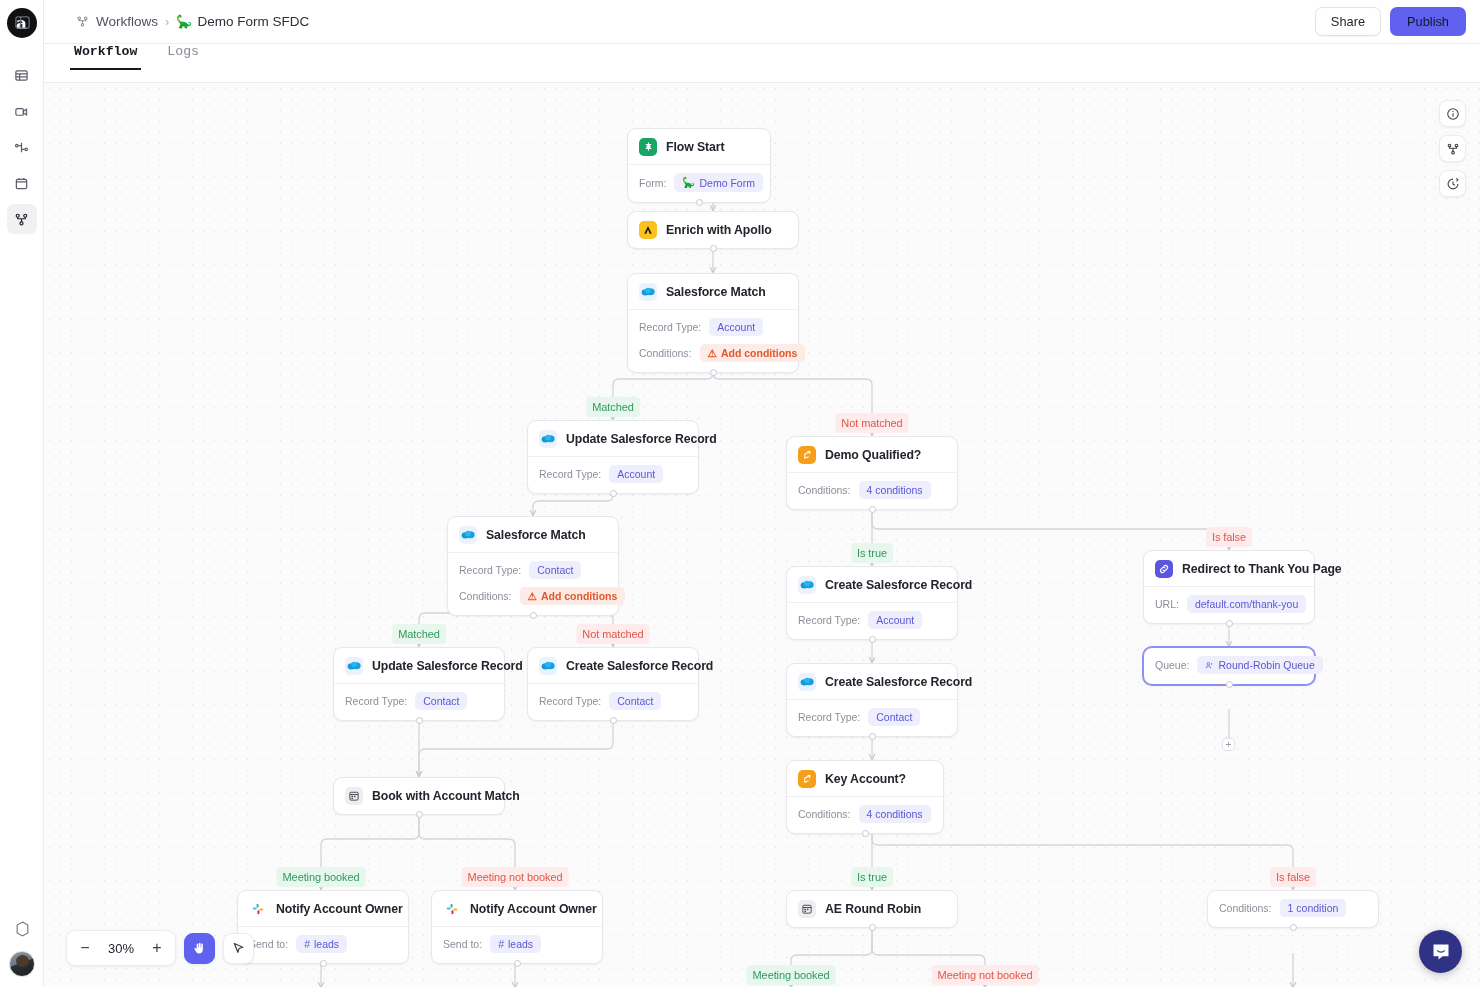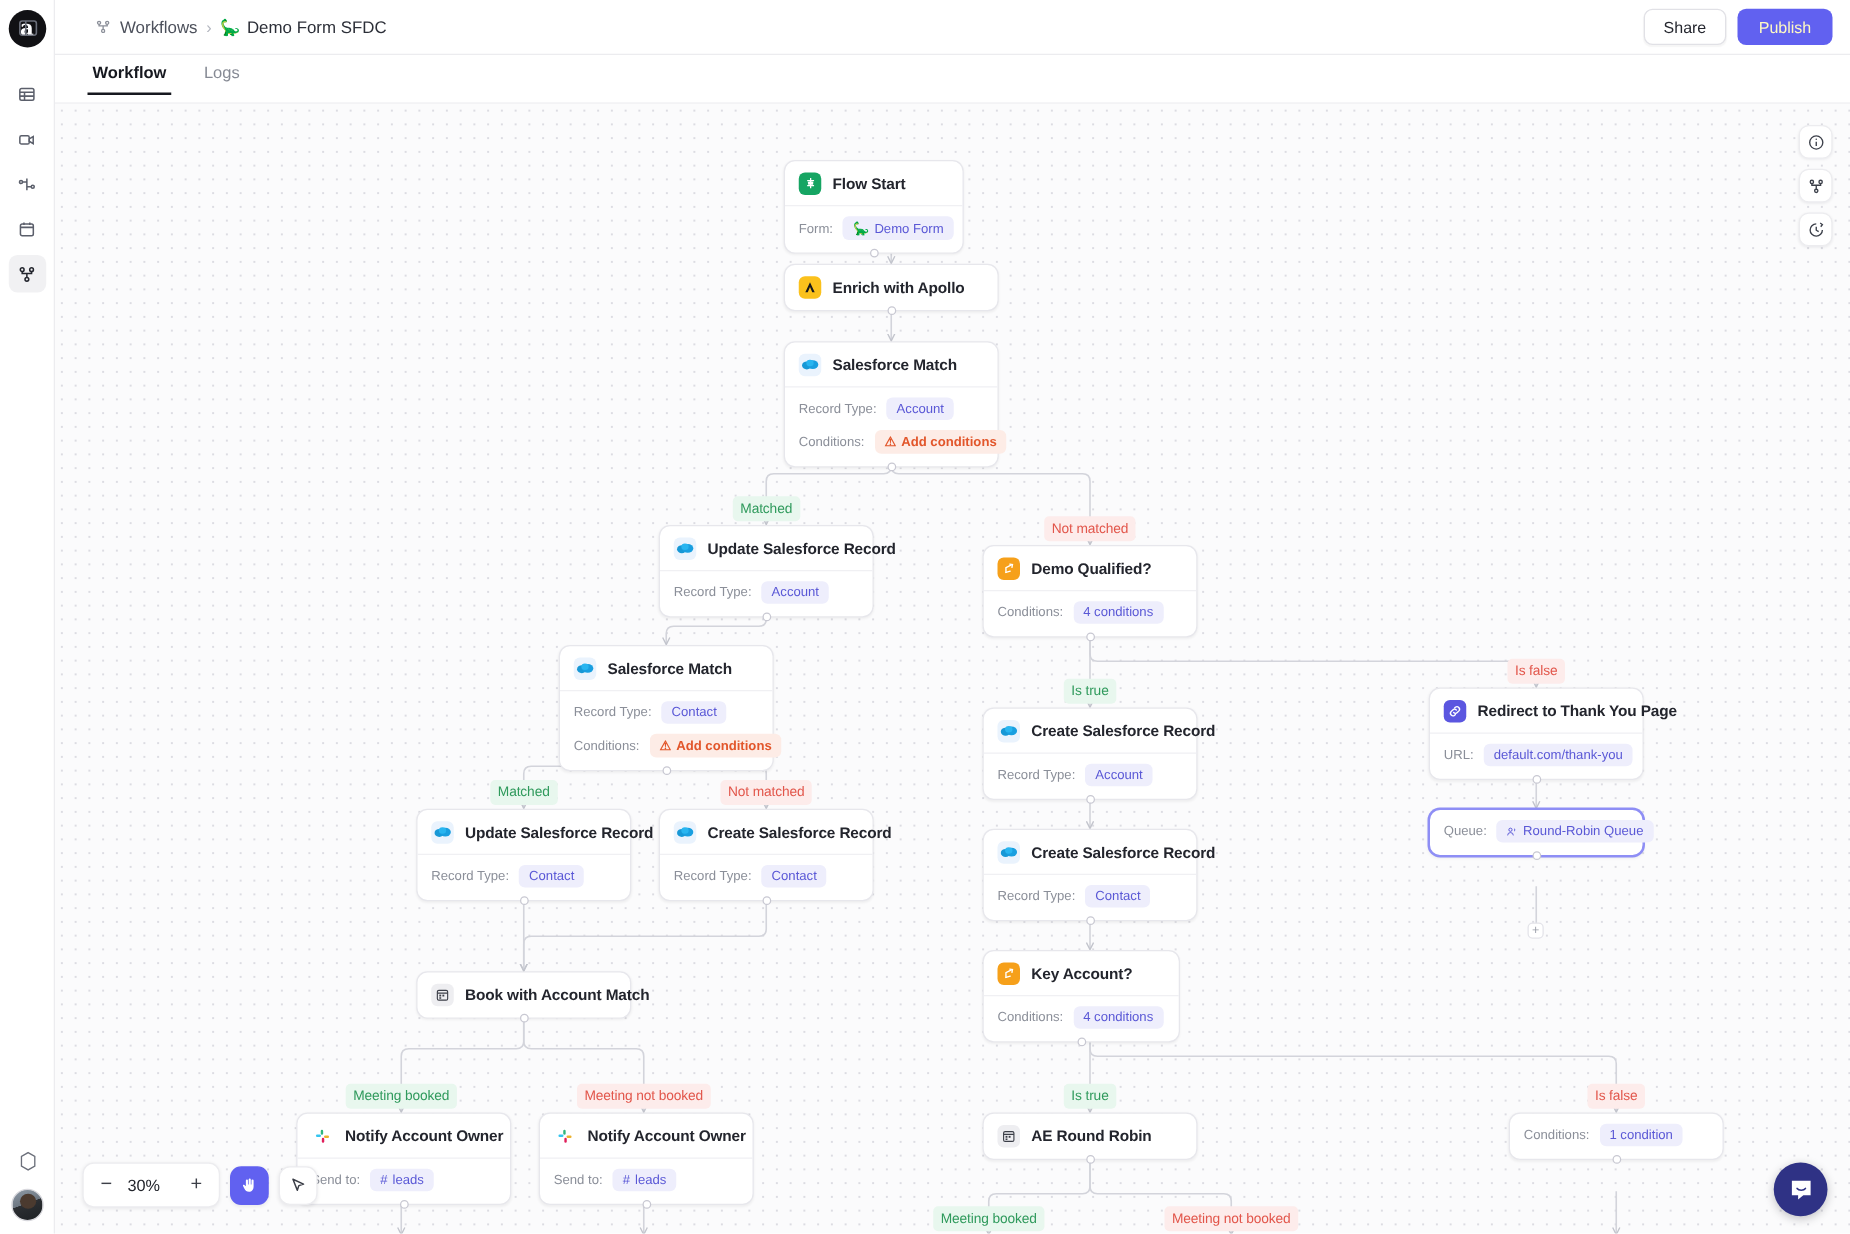--- a/index.html
+++ b/index.html
@@ -61,28 +61,28 @@
   .crumb-cur { color: #2c2f38; display:flex; align-items:center; gap:5px; }
   .crumb-emoji { font-size: 13px; }
   .topbar-right { margin-left: auto; display: flex; align-items: center; gap: 9px; }
   .btn-share {
     padding: 6px 15px; font-size: 12.8px; border-radius: 7px;
     border: 1px solid #e1e1e6; background: #fff; color: #25272f; cursor:pointer;
     box-shadow: 0 1px 1px rgba(16,18,26,.04);
   }
   .btn-publish {
     padding: 7px 17px; font-size: 12.8px; border-radius: 7px;
-    border: none; background: #6161f0; color: #fef9c3; cursor:pointer; font-weight:500;
+    border: none; background: #6161f0; color: #0f172a; cursor:pointer; font-weight:500;
   }
 
   
   .tabbar {
     position: absolute; left: 44px; top: 44px; right: 0; height: 39px;
     background: #fff; border-bottom: 1px solid #ececef;
-    display: flex; align-items: center; padding-left: 26px; gap: 22px;
+    display: flex; align-items: flex-start; padding-left: 26px; gap: 22px; font-family: Liberation Mono, monospace;
   }
   .tab {
     font-size: 13.2px; padding: 0 4px 9px; color: #868a94; cursor: pointer;
     border-bottom: 2px solid transparent;
   }
   .tab.active { color: #16181f; font-weight: 600; border-bottom-color: #16181f; }
 
   
   .canvas {
     position: absolute; left: 44px; top: 83px; right: 0; bottom: 0;
@@ -161,21 +161,21 @@
   }
   .zoom-group {
     display:flex; align-items:center; gap: 4px; background:#fff;
     border:1px solid #ececef; border-radius: 9px; padding: 4px 5px;
     box-shadow: 0 1px 3px rgba(18,20,28,.07);
   }
   .zbtn {
     width: 26px; height: 26px; border-radius: 7px; border:none; background:transparent;
     color:#3c3f48; font-size: 16px; cursor:pointer; display:flex;align-items:center;justify-content:center;
   }
-  .zval { font-size: 13px; color:#22242b; min-width: 38px; text-align:left; font-weight: 500;}
+  .zval { font-size: 13px; color:#22242b; min-width: 38px; text-align:center; font-weight: 500;}
   .toolbtn {
     width: 31px; height: 31px; border-radius: 9px; background:#fff; border:1px solid #ececef;
     display:flex;align-items:center;justify-content:center; cursor:pointer; color:#3c3f48;
     box-shadow: 0 1px 3px rgba(18,20,28,.07);
   }
   .toolbtn.active { background:#6161f0; border-color:#6161f0; color:#fff; }
 
   .rightctl {
     position: absolute; right: 14px; top: 17px; display:flex; flex-direction: column; gap: 8px;
   }

